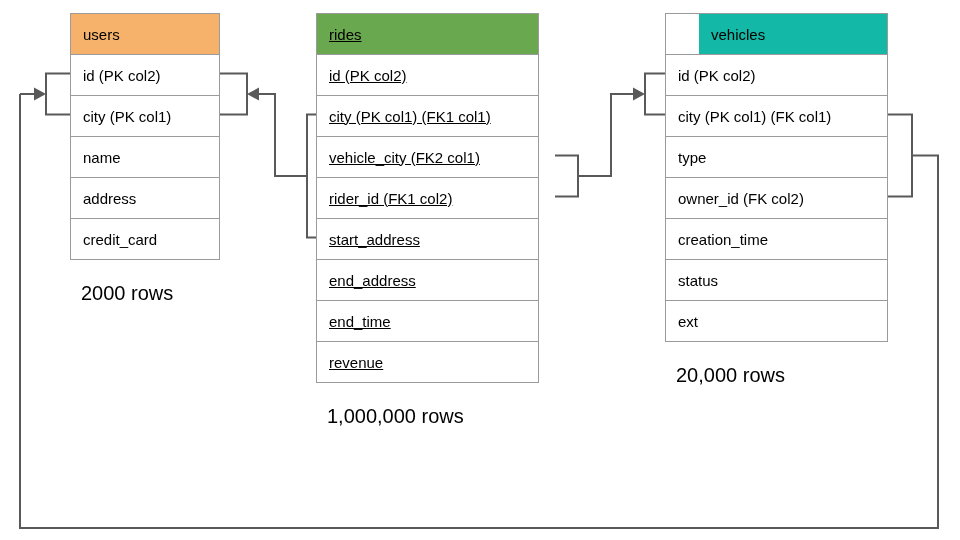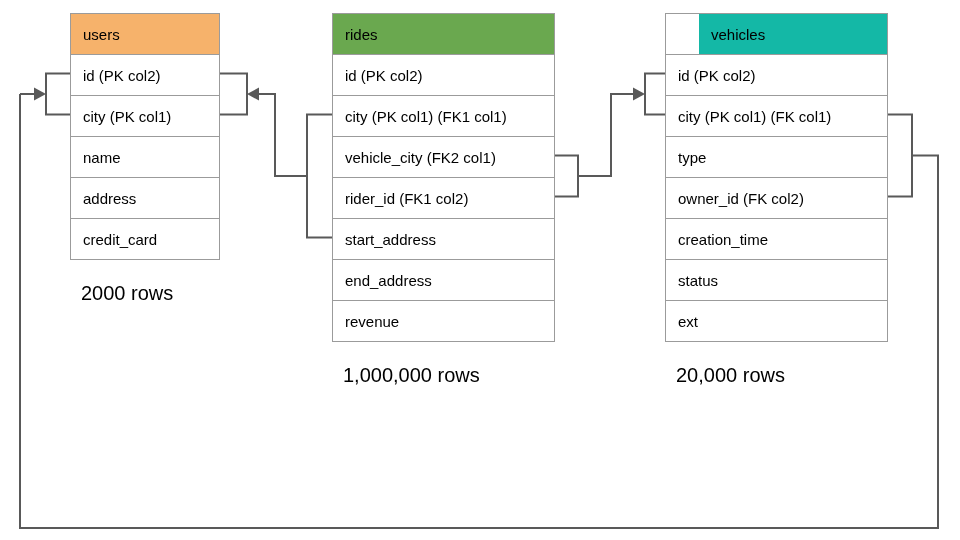--- a/index.html
+++ b/index.html
@@ -17,21 +17,21 @@
     left: 0; top: 0;
     width: 960px; height: 540px;
   }
   .table {
     position: absolute;
     background: #ffffff;
     border: 1px solid var(--table-border, #9b9b9b);
     box-sizing: border-box;
   }
   #t-users    { left: 70px;  top: 13px; width: 150px; }
-  #t-rides    { left: 332px; top: 13px; width: 223px; }
+  #t-rides    { left: 316px; top: 13px; width: 223px; text-decoration: underline; }
   #t-vehicles { left: 665px; top: 13px; width: 223px; }
   .thead {
     height: 40px;
     display: flex;
     align-items: center;
     padding: 13px 12px;
     font-size: 15px;
     box-sizing: border-box;
   }
   .trow {
@@ -98,20 +98,21 @@
   </div>
 
   <div class="table" id="t-rides">
     <div class="thead" style="background-color: rgb(106, 168, 79);">rides</div>
     <div class="trow">id (PK col2)</div>
     <div class="trow">city (PK col1) (FK1 col1)</div>
     <div class="trow">vehicle_city (FK2 col1)</div>
     <div class="trow">rider_id (FK1 col2)</div>
     <div class="trow">start_address</div>
     <div class="trow">end_address</div>
+    <div class="trow">end_time</div>
     <div class="trow">revenue</div>
     <div class="rowcount">1,000,000 rows</div>
   </div>
 
   <div class="table" id="t-vehicles">
     <div class="thead" style="background-color: #14b8a6; margin-left: 33px;">vehicles</div>
     <div class="trow">id (PK col2)</div>
     <div class="trow">city (PK col1) (FK col1)</div>
     <div class="trow">type</div>
     <div class="trow">owner_id (FK col2)</div>

